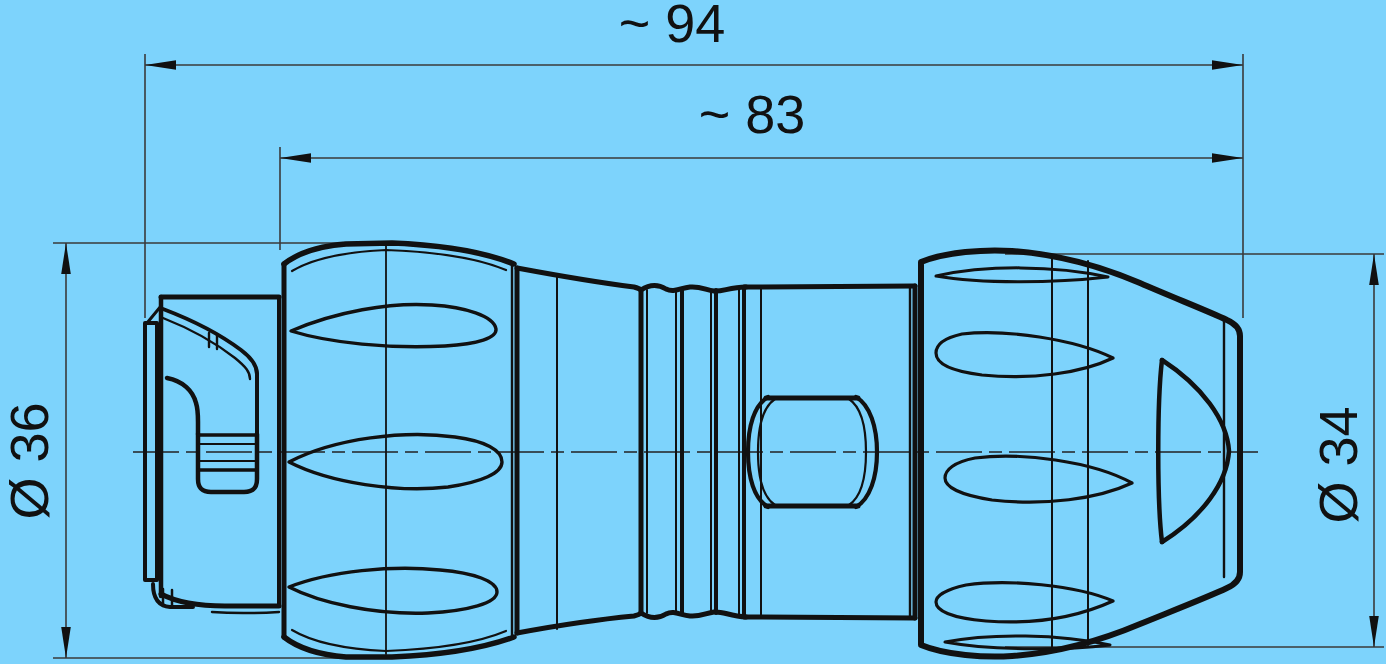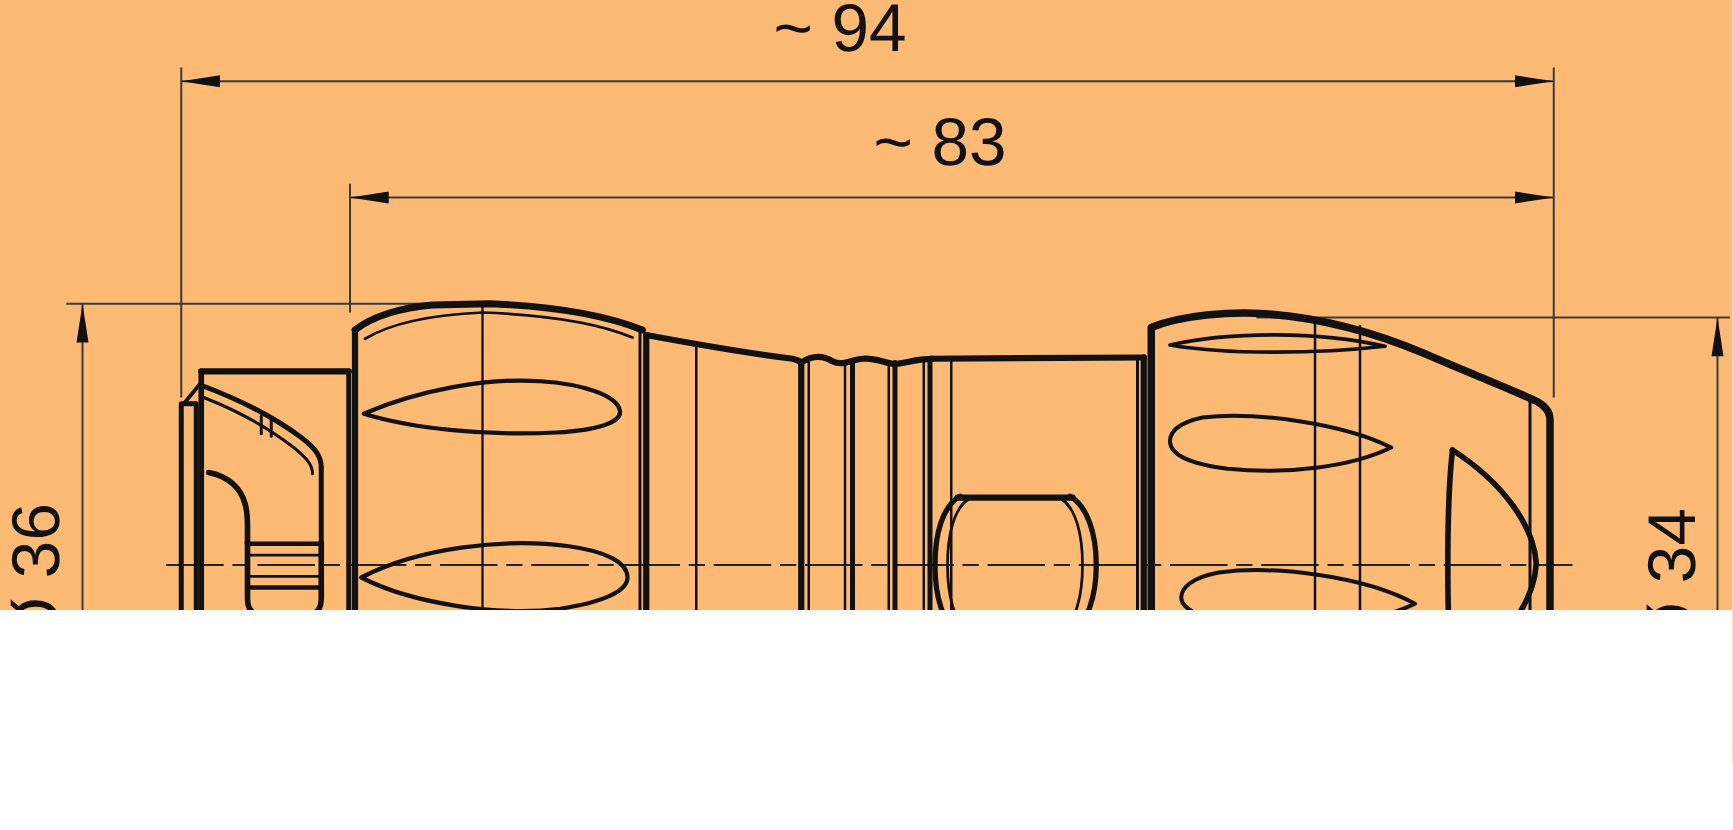--- a/index.html
+++ b/index.html
@@ -3,22 +3,22 @@
 <meta charset="utf-8">
 <style>
   html, body {
     margin: 0;
     padding: 0;
     background: #ffffff;
   }
   .stage {
     position: relative;
     width: 1386px;
-    height: 488px;
-    background: #fdba74;
+    height: 664px;
+    background: #7dd3fc;
     overflow: hidden;
     font-family: "Liberation Sans", sans-serif;
   }
   svg.drawing {
     position: absolute;
     inset: 0;
     width: 1386px;
     height: 664px;
     display: block;
   }

